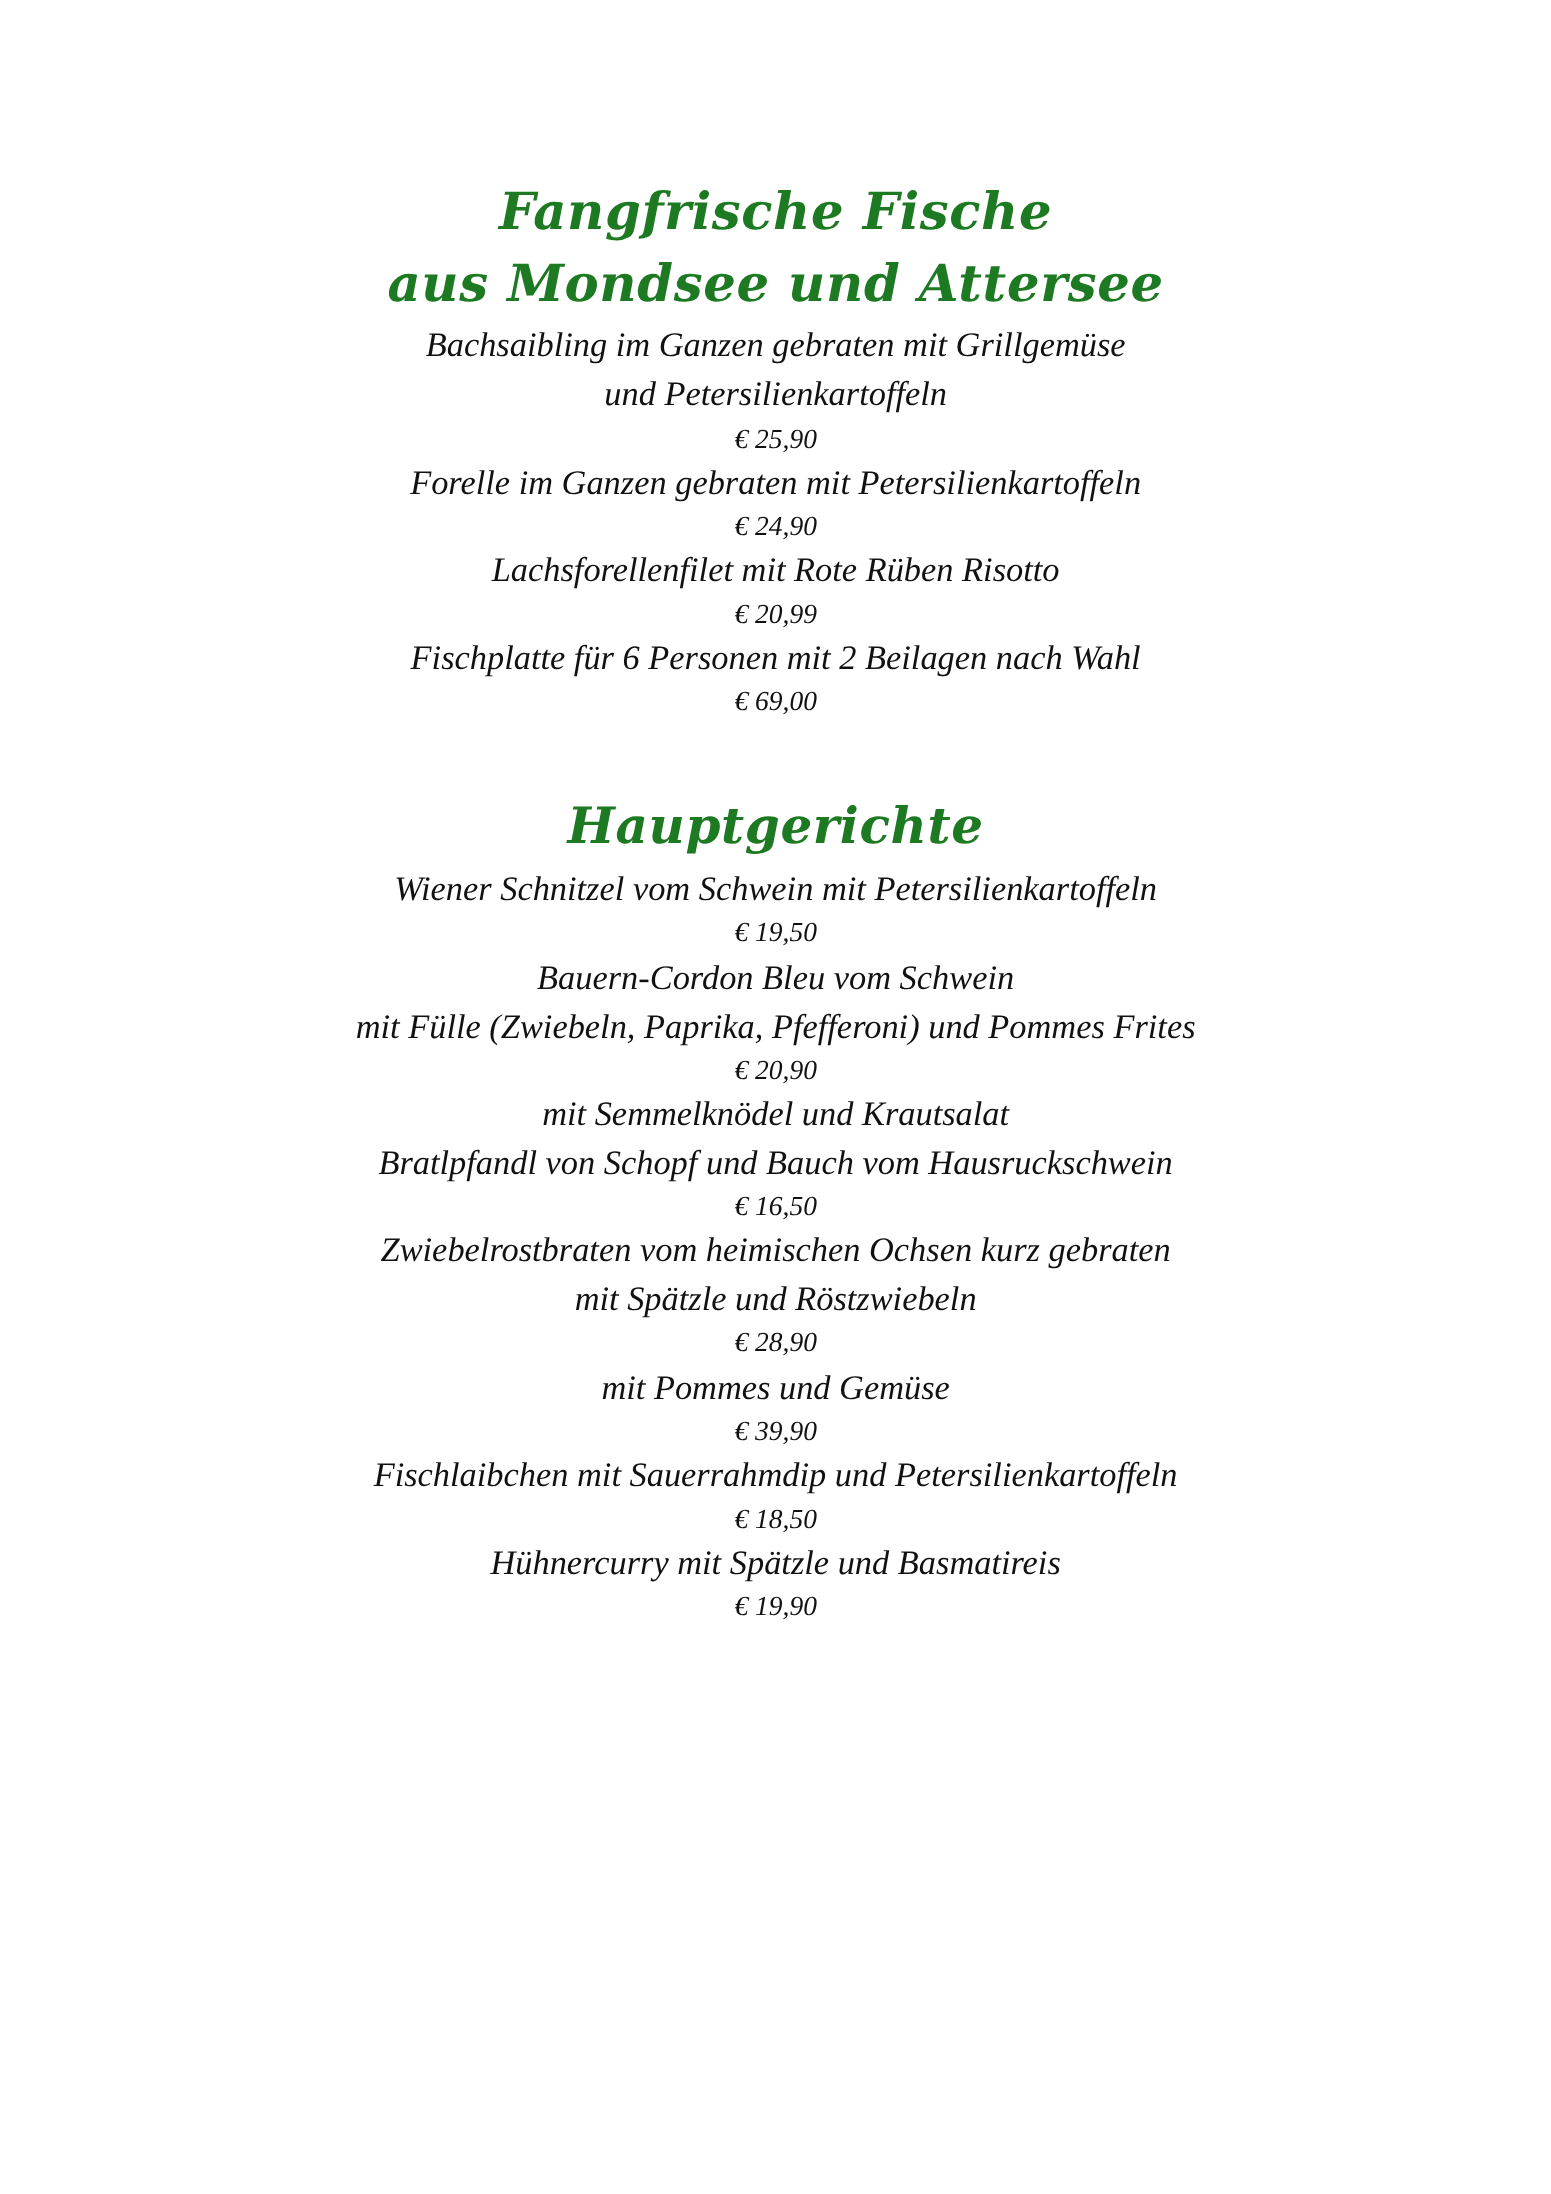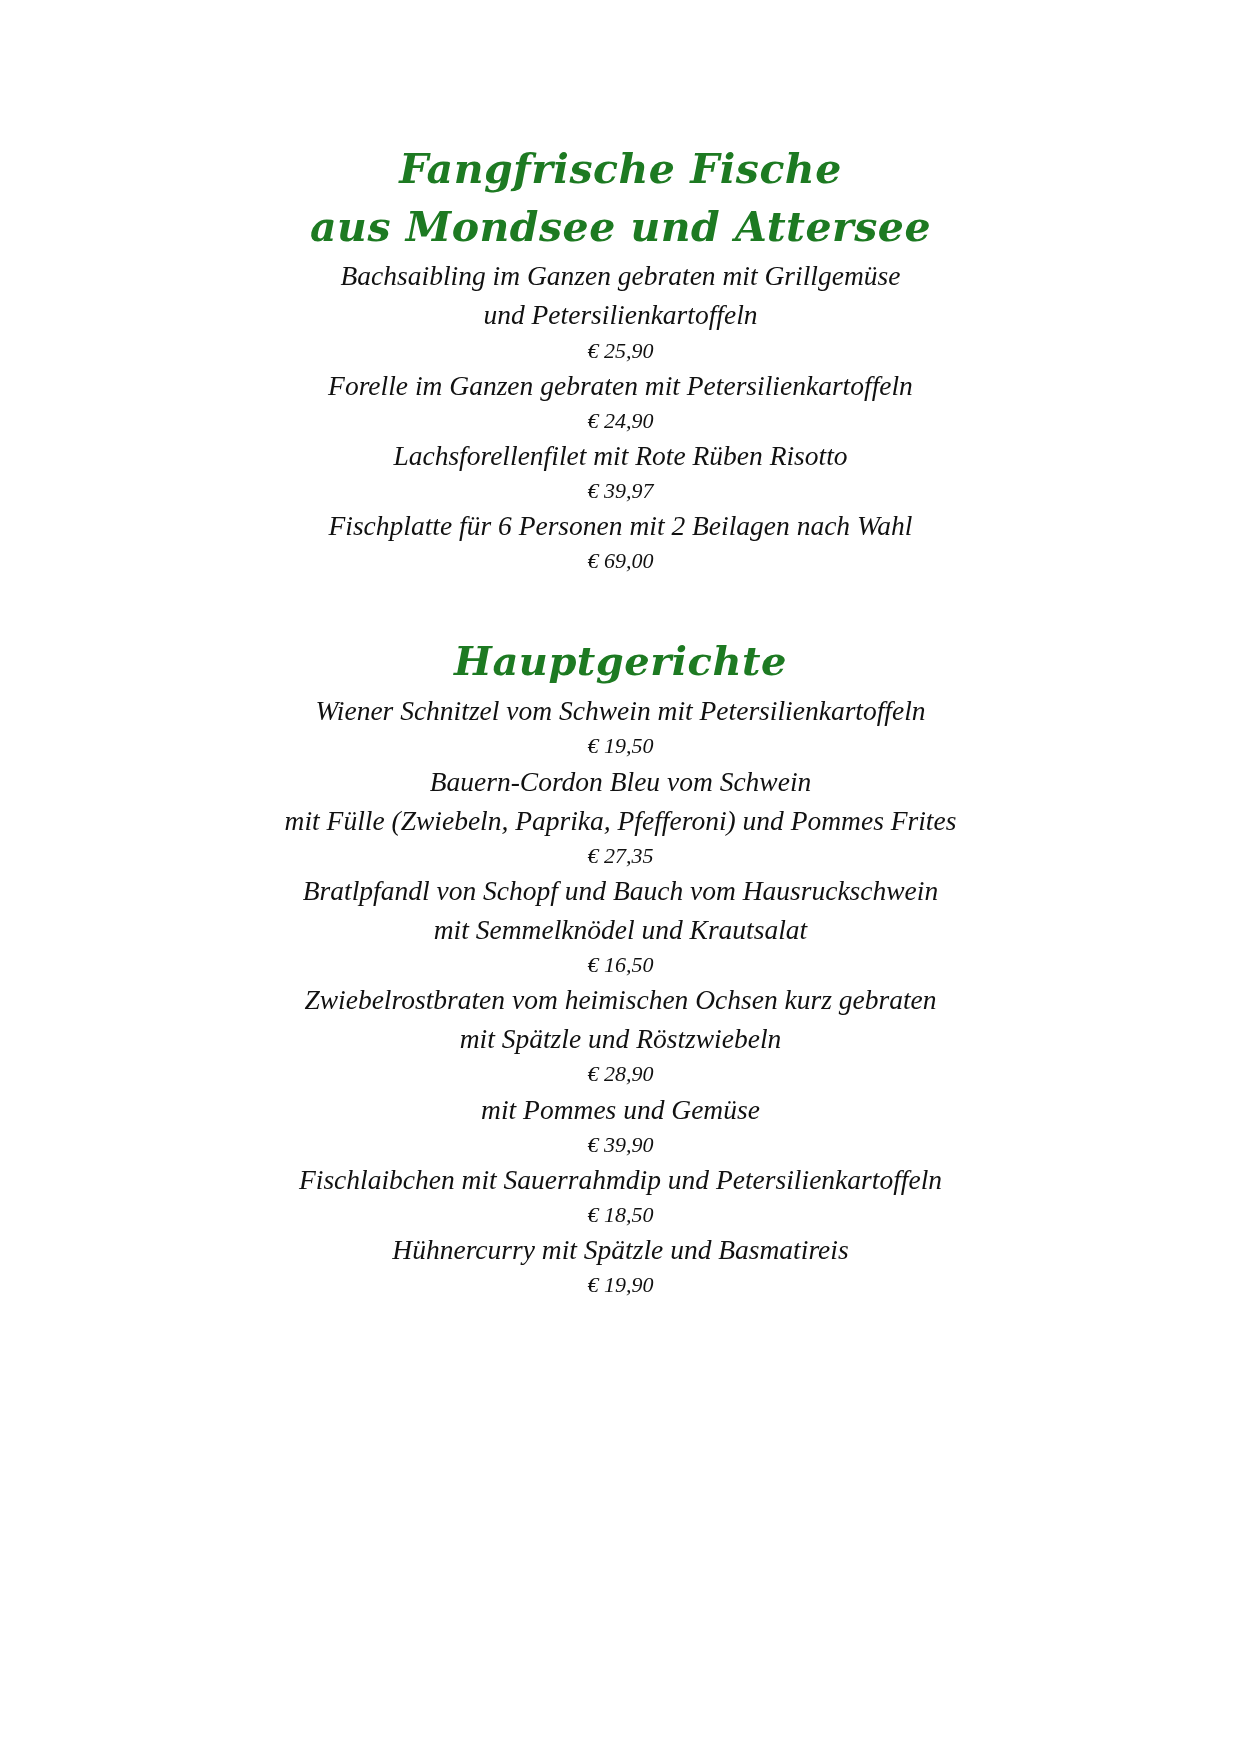--- a/index.html
+++ b/index.html
@@ -88,21 +88,21 @@
         <div class="dish-line">Bachsaibling im Ganzen gebraten mit Grillgemüse</div>
         <div class="dish-line">und Petersilienkartoffeln</div>
         <div class="price-line">€ 25,90</div>
       </li>
       <li class="menu-item">
         <div class="dish-line">Forelle im Ganzen gebraten mit Petersilienkartoffeln</div>
         <div class="price-line">€ 24,90</div>
       </li>
       <li class="menu-item">
         <div class="dish-line">Lachsforellenfilet mit Rote Rüben Risotto</div>
-        <div class="price-line">€ 39,97</div>
+        <div class="price-line">€ 20,99</div>
       </li>
       <li class="menu-item">
         <div class="dish-line">Fischplatte für 6 Personen mit 2 Beilagen nach Wahl</div>
         <div class="price-line">€ 69,00</div>
       </li>
     </ul>
   </div>
 
   <div class="gap-large"></div>
 
@@ -111,25 +111,25 @@
       <span class="title-line">Hauptgerichte</span>
     </div>
     <ul class="menu-list">
       <li class="menu-item">
         <div class="dish-line">Wiener Schnitzel vom Schwein mit Petersilienkartoffeln</div>
         <div class="price-line">€ 19,50</div>
       </li>
       <li class="menu-item">
         <div class="dish-line">Bauern-Cordon Bleu vom Schwein</div>
         <div class="dish-line">mit Fülle (Zwiebeln, Paprika, Pfefferoni) und Pommes Frites</div>
-        <div class="price-line">€ 27,35</div>
+        <div class="price-line">€ 20,90</div>
       </li>
       <li class="menu-item">
+        <div class="dish-line">mit Semmelknödel und Krautsalat</div>
         <div class="dish-line">Bratlpfandl von Schopf und Bauch vom Hausruckschwein</div>
-        <div class="dish-line">mit Semmelknödel und Krautsalat</div>
         <div class="price-line">€ 16,50</div>
       </li>
       <li class="menu-item">
         <div class="dish-line">Zwiebelrostbraten vom heimischen Ochsen kurz gebraten</div>
         <div class="dish-line">mit Spätzle und Röstzwiebeln</div>
         <div class="price-line">€ 28,90</div>
       </li>
       <li class="menu-item">
         <div class="dish-line">mit Pommes und Gemüse</div>
         <div class="price-line">€ 39,90</div>

